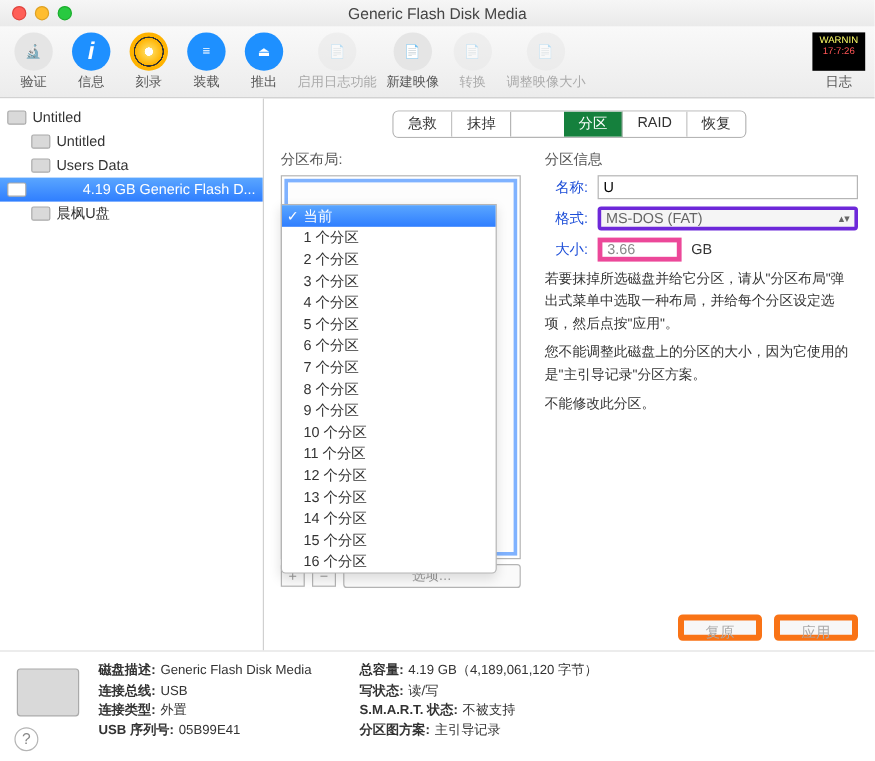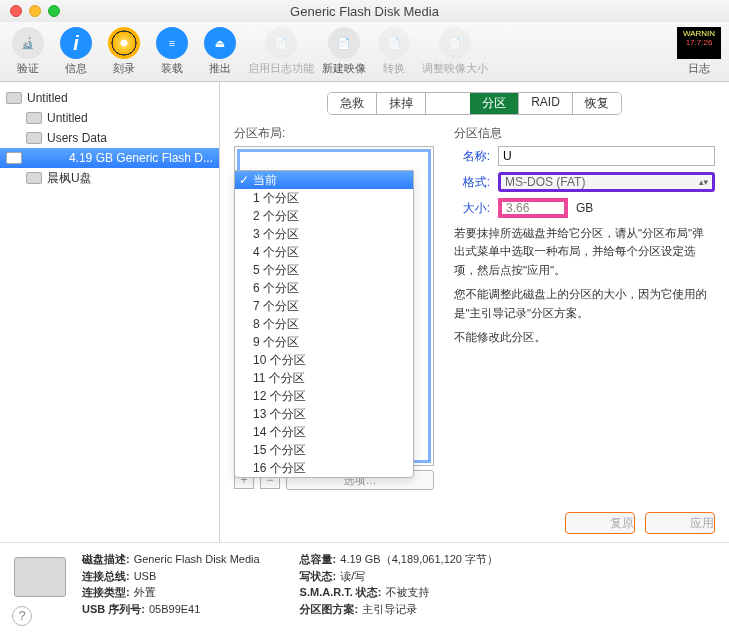--- a/index.html
+++ b/index.html
@@ -66,21 +66,21 @@
 
 
 .frow { display:flex; align-items:center; gap:8px; margin-bottom:6px; font-size:12px; }
 .frow label { width:36px; text-align:right; color:#1d4ed8; }
 .tinput { flex:1; height:20px; border:1px solid #b5b5b5; padding:0 4px; font-size:12px; background:#fff; }
 .select { flex:1; height:20px; border:3px solid #6d28d9; padding:0 4px; font-size:12px; background:#f5f5f5; display:flex; align-items:center; justify-content:space-between; color:#666; border-radius:3px; }
 .select .arr { color:#666; font-size:9px; }
 .sizebox { width:70px; height:20px; border:4px solid #ec4899; padding:0 4px; font-size:12px; color:#888; background:#fff; }
 .helptxt { font-size:11.5px; color:#333; line-height:1.6; margin-top:6px; }
 .bottom-btns { position:absolute; bottom:8px; right:14px; display:flex; gap:10px; }
-.btn { min-width:70px; height:22px; border:1px solid #f97316; border-radius:4px; background:#f7f7f7; color:#aaa; font-size:12px; text-align:right; line-height:20px; }
+.btn { min-width:70px; height:22px; border:5px solid #f97316; border-radius:4px; background:#f7f7f7; color:#aaa; font-size:12px; text-align:center; line-height:20px; }
 
 
 .footer { border-top: 1px solid #e0e0e0; height: 92px; display:flex; padding:8px 14px; gap:16px; font-size:11px; color:#333; }
 .footer .bigdisk { width:52px; height:40px; background:#d9d9d9; border:1px solid #aaa; border-radius:3px; margin-top:6px; }
 .footer .cols2 { display:flex; gap:40px; }
 .footer .kv { display:flex; gap:4px; line-height:1.5; }
 .footer .kv b { font-weight:bold; }
 .helpcircle { position:absolute; left:12px; bottom:8px; width:20px; height:20px; border:1px solid #b5b5b5; border-radius:50%; text-align:center; line-height:18px; color:#888; font-size:13px; }
 .footer-wrap { position: relative; }
 </style>

